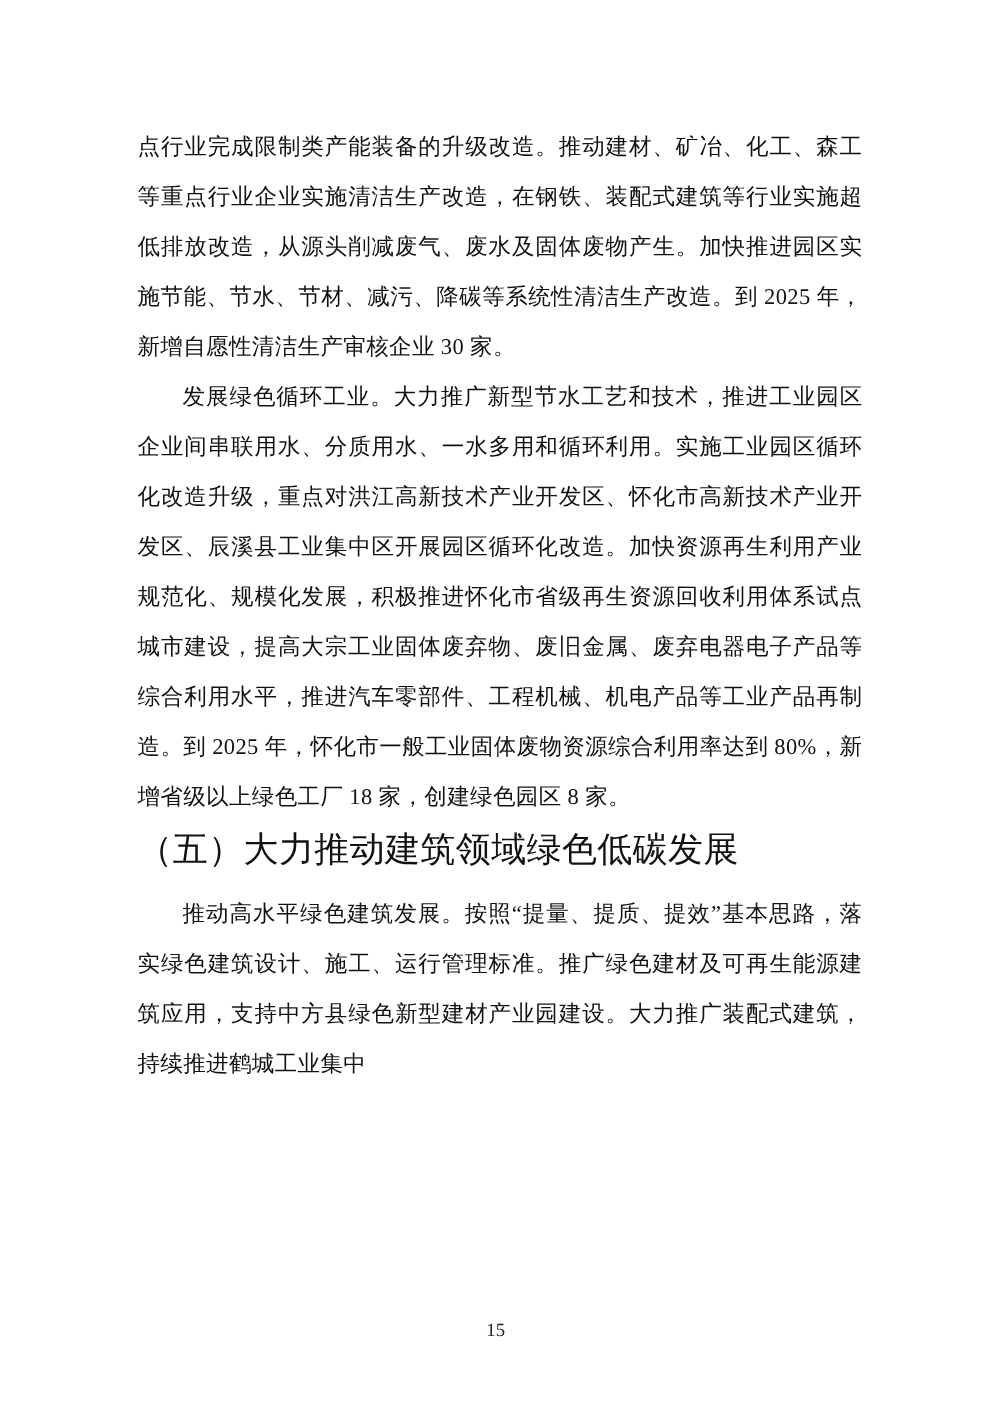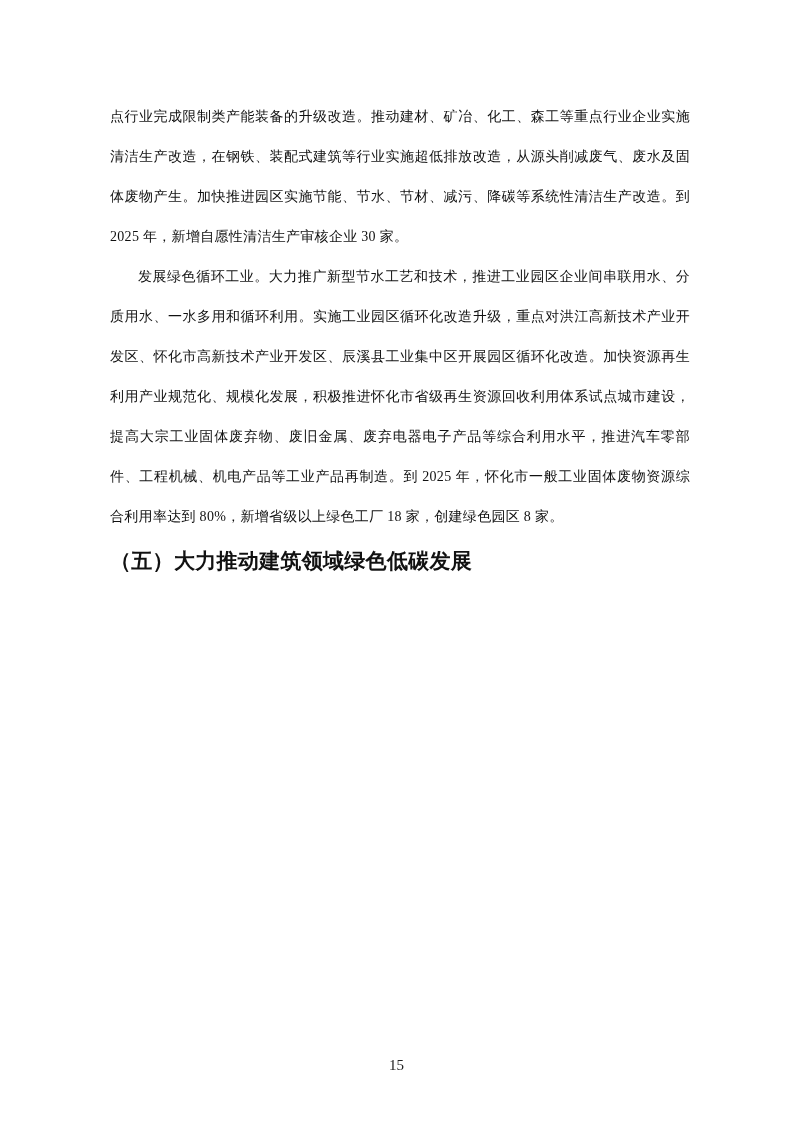--- a/index.html
+++ b/index.html
@@ -16,39 +16,39 @@
     padding: 97px 103px 0 110px;
     font-family: "Liberation Serif", "DejaVu Serif", serif;
     color: #111111;
     overflow: hidden;
   }
   .doc-body {
     width: 100%;
   }
   .para {
     margin: 0;
-    font-size: 14px;
+    font-size: 18px;
     line-height: 40px;
     text-align: justify;
     text-justify: inter-ideograph;
     text-indent: 2em;
     letter-spacing: 0.3px;
     word-break: break-all;
   }
   .para.continuation {
     text-indent: 0;
   }
   .para .lead {
     font-weight: normal;
   }
   .heading {
     margin: 4px 0 10px 0;
-    font-size: 21px;
+    font-size: 28px;
     line-height: 40px;
-    font-weight: bold;
+    font-weight: normal;
     text-indent: 0;
     letter-spacing: 0.3px;
   }
   .page-footer {
     position: absolute;
     left: 0;
     top: 1056px;
     width: 100%;
     text-align: center;
   }
@@ -63,19 +63,20 @@
 
 <div class="page">
   <main class="doc-body">
 
     <p class="para continuation">点行业完成限制类产能装备的升级改造。推动建材、矿冶、化工、森工等重点行业企业实施清洁生产改造，在钢铁、装配式建筑等行业实施超低排放改造，从源头削减废气、废水及固体废物产生。加快推进园区实施节能、节水、节材、减污、降碳等系统性清洁生产改造。到 2025 年，新增自愿性清洁生产审核企业 30 家。</p>
 
     <p class="para"><strong class="lead">发展绿色循环工业。</strong><span>大力推广新型节水工艺和技术，推进工业园区企业间串联用水、分质用水、一水多用和循环利用。实施工业园区循环化改造升级，重点对洪江高新技术产业开发区、怀化市高新技术产业开发区、辰溪县工业集中区开展园区循环化改造。加快资源再生利用产业规范化、规模化发展，积极推进怀化市省级再生资源回收利用体系试点城市建设，提高大宗工业固体废弃物、废旧金属、废弃电器电子产品等综合利用水平，推进汽车零部件、工程机械、机电产品等工业产品再制造。到 2025 年，怀化市一般工业固体废物资源综合利用率达到 80%，新增省级以上绿色工厂 18 家，创建绿色园区 8 家。</span></p>
 
     <h2 class="heading">（五）大力推动建筑领域绿色低碳发展</h2>
 
+    <p class="para"><strong class="lead">推动高水平绿色建筑发展。</strong><span>按照“提量、提质、提效”基本思路，落实绿色建筑设计、施工、运行管理标准。推广绿色建材及可再生能源建筑应用，支持中方县绿色新型建材产业园建设。大力推广装配式建筑，持续推进鹤城工业集中</span></p>
 
   </main>
 
   <footer class="page-footer">
     <span class="page-number">15</span>
   </footer>
 </div>
 
 </body></html>

